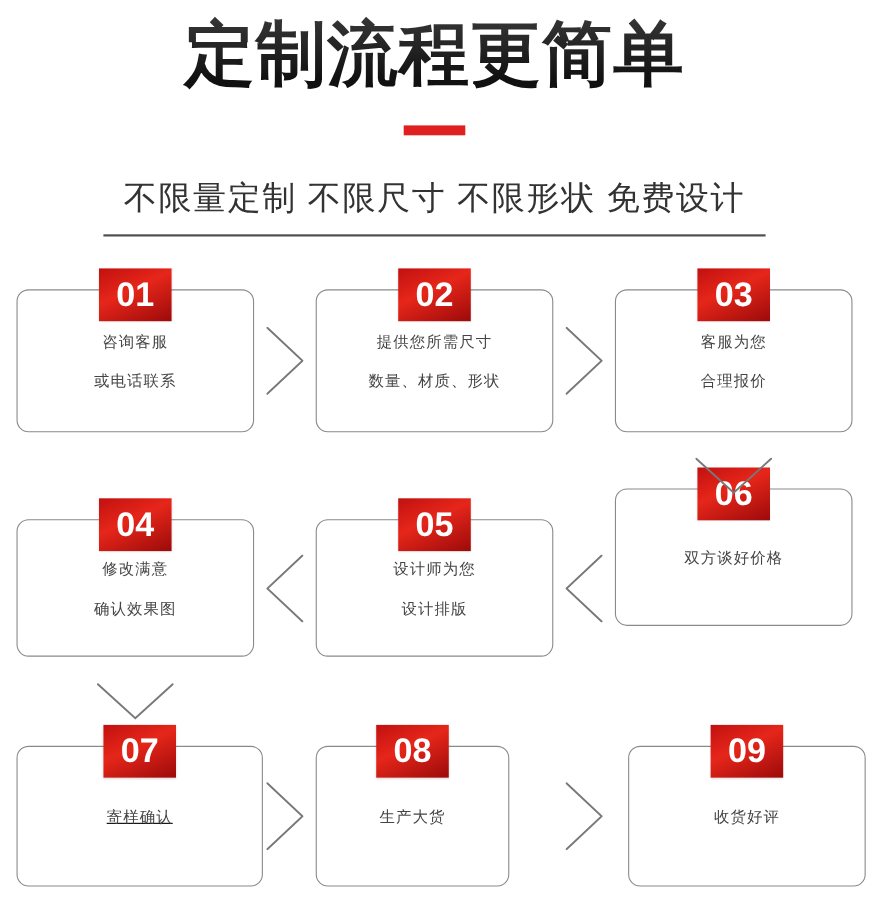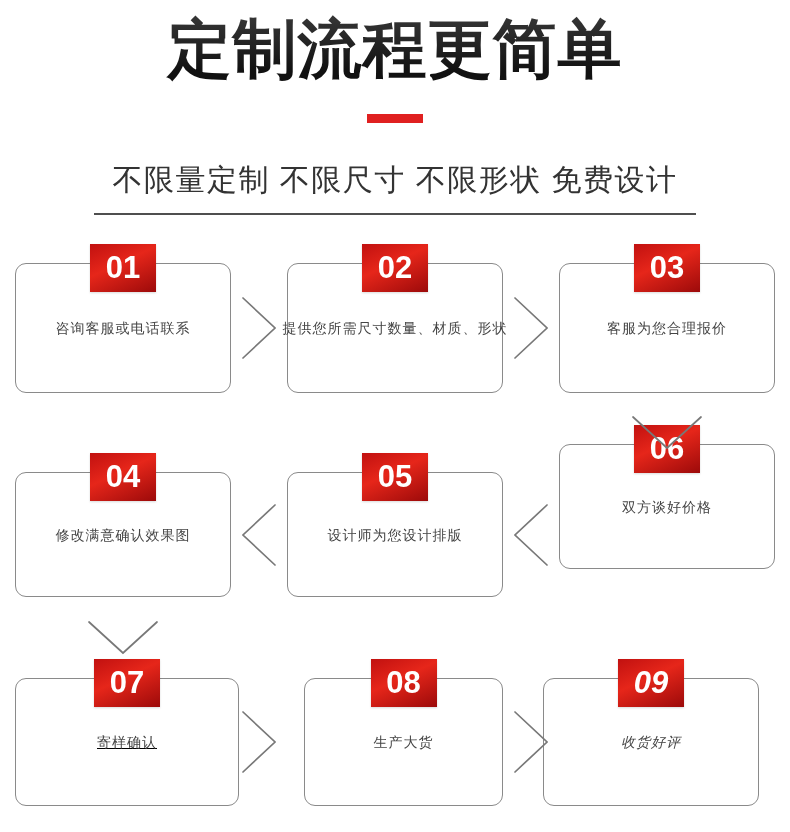--- a/index.html
+++ b/index.html
@@ -52,21 +52,21 @@
     height:2px;
     background:#4f4f4f;
   }
   .step{
     position:absolute;
     box-sizing:border-box;
     background:#ffffff;
     border:1.5px solid #8a8a8a;
     border-radius:11px;
     display:flex;
-    flex-direction:row;
+    flex-direction:column;
     align-items:center;
     justify-content:center;
   }
   .badge{
     position:absolute;
     top:-20px;
     left:50%;
     transform:translateX(-50%);
     width:66px;
     height:48px;
@@ -132,25 +132,25 @@
         <div class="step-line">设计排版</div>
       </div>
       <div class="step" style="left: 559px; top: 444px; width: 216px; height: 125px; gap: 40px;">
         <div class="badge">06</div>
         <div class="step-line">双方谈好价格</div>
       </div>
       <div class="step" style="left: 15px; top: 678px; width: 224px; height: 128px; text-decoration: underline;">
         <div class="badge">07</div>
         <div class="step-line">寄样确认</div>
       </div>
-      <div class="step" style="left: 304px; top: 678px; width: 199px; height: 128px;">
+      <div class="step" style="left: 287px; top: 678px; width: 176px; height: 128px;">
         <div class="badge">08</div>
         <div class="step-line">生产大货</div>
       </div>
-      <div class="step" style="left: 543px; top: 678px; width: 216px; height: 128px; font-style: italic;">
+      <div class="step" style="left: 571px; top: 678px; width: 216px; height: 128px;">
         <div class="badge">09</div>
         <div class="step-line">收货好评</div>
       </div>
     </div>
   <div id="arrows">
       <div class="arrow" style="left: 242px; top: 297px;">
         <svg width="34" height="62" viewBox="0 0 34 62">
           <polyline points="1,1 33,31 1,61"></polyline>
         </svg>
       </div>

